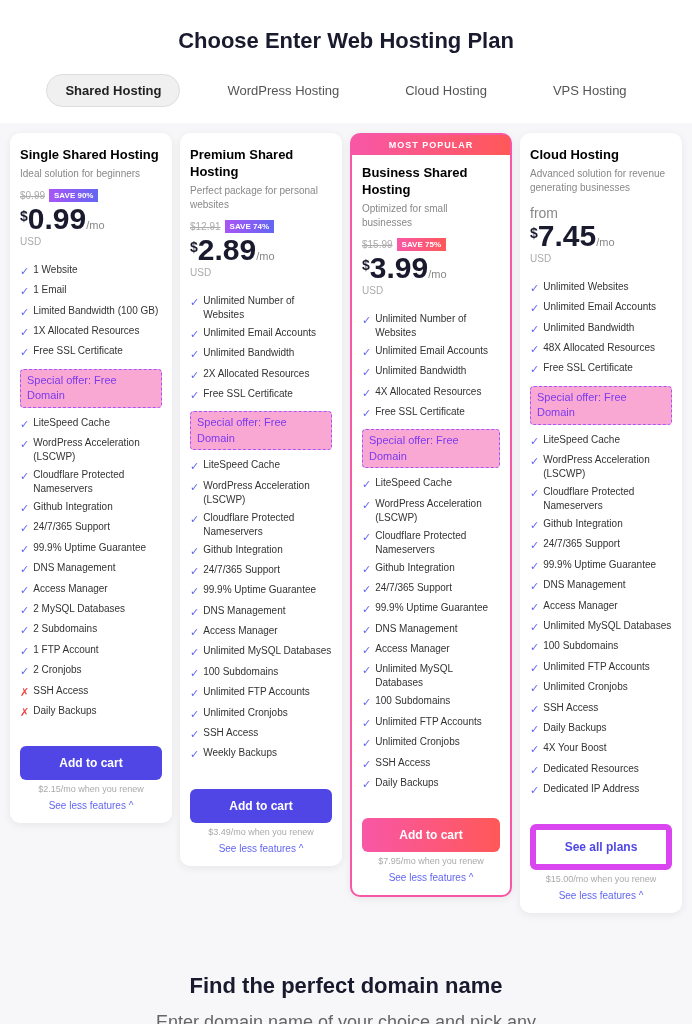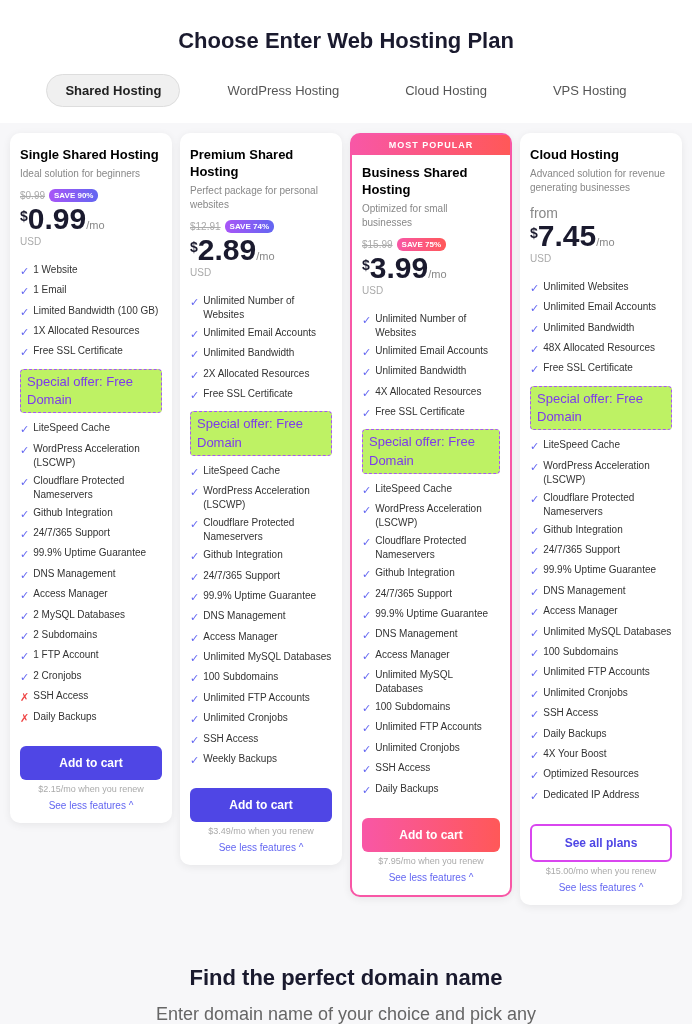--- a/index.html
+++ b/index.html
@@ -116,21 +116,21 @@
       font-size: 10px;
       color: #aaa;
       text-decoration: line-through;
     }
     .save-badge {
       background: linear-gradient(90deg, #a855f7, #6366f1);
       color: #fff;
       font-size: 8px;
       font-weight: 700;
       padding: 2px 5px;
-      border-radius: 6px;
+      border-radius: 0;
     }
     .save-badge.pink {
       background: linear-gradient(90deg, #f857a6, #ff5858);
     }
     .current-price {
       display: flex;
       align-items: flex-start;
       margin-bottom: 2px;
     }
     .dollar-sign {
@@ -184,49 +184,49 @@
       margin-top: 1px;
     }
     .feature-x {
       color: #ef4444;
       font-size: 11px;
       flex-shrink: 0;
       margin-top: 1px;
     }
 
     .special-offer-badge {
-      background: #bef264;
+      background: #f9a8d4;
       border: 1px dashed #a855f7;
       color: #7c3aed;
-      font-size: 13px;
+      font-size: 11px;
       border-radius: 4px;
       padding: 3px 6px;
       margin: 4px 0;
       display: inline-block;
     }
 
     
     .add-to-cart-btn {
       width: 100%;
       padding: 10px 16px;
       border: none;
       border-radius: 6px;
       font-size: 12px;
       font-weight: 700;
       cursor: pointer;
-      margin-top: 8px;
+      margin-top: 14px;
       background: #4f46e5;
       color: #fff;
     }
     .add-to-cart-btn.pink {
       background: linear-gradient(90deg, #f857a6, #ff5858);
     }
     .add-to-cart-btn.outline {
       background: transparent;
-      border: 2px solid #d946ef;
+      border: 6px solid #d946ef;
       color: #4f46e5;
     }
 
     .renew-price {
       font-size: 9px;
       color: #aaa;
       text-align: center;
       margin-top: 4px;
     }
     .see-less {
@@ -661,21 +661,21 @@
             <li>
               <span class="feature-check">✓</span>
               <span>Daily Backups</span>
             </li>
             <li>
               <span class="feature-check">✓</span>
               <span>4X Your Boost</span>
             </li>
             <li>
               <span class="feature-check">✓</span>
-              <span>Optimized Resources</span>
+              <span>Dedicated Resources</span>
             </li>
             <li>
               <span class="feature-check">✓</span>
               <span>Dedicated IP Address</span>
             </li>
           </ul>
           <button class="add-to-cart-btn outline">See all plans</button>
           <div class="renew-price">$15.00/mo when you renew</div>
           <div class="see-less">See less features ^</div>
         </div>

